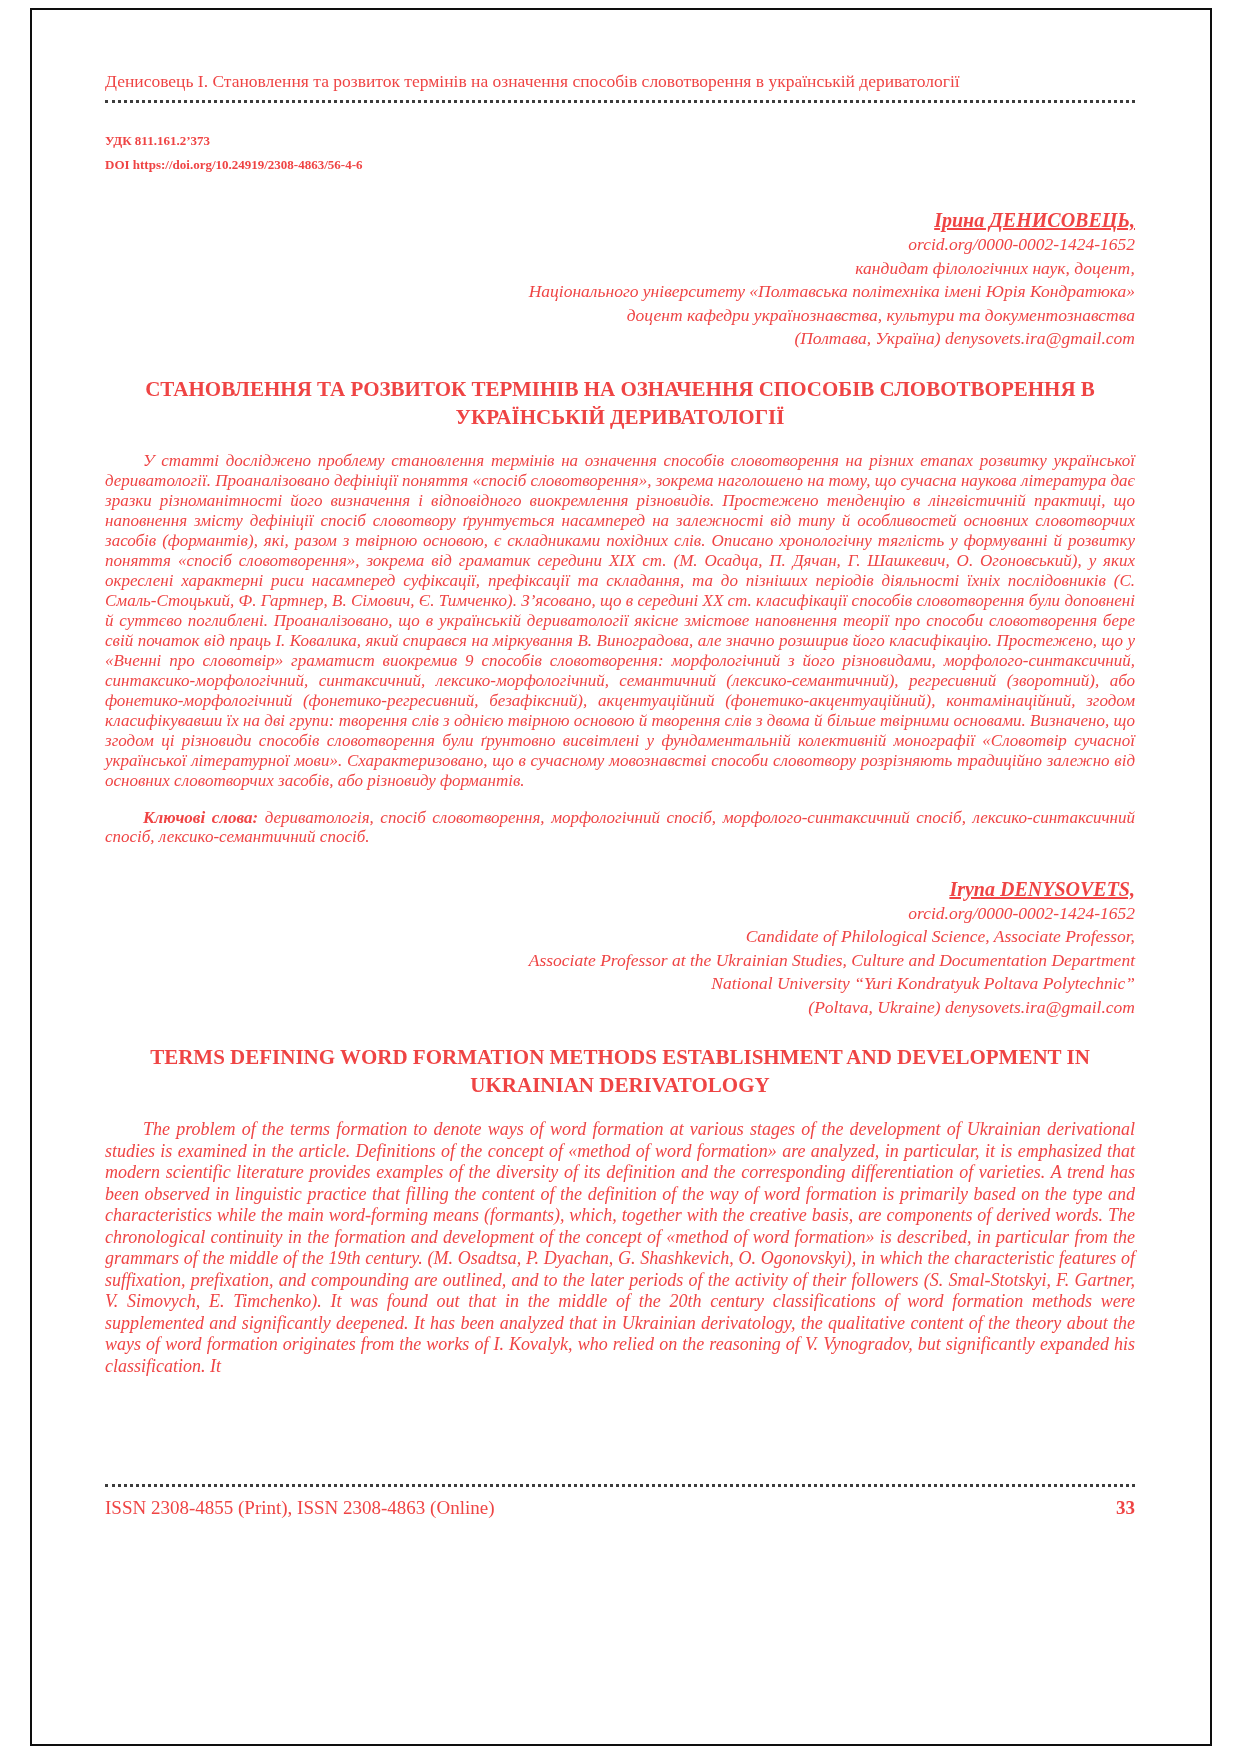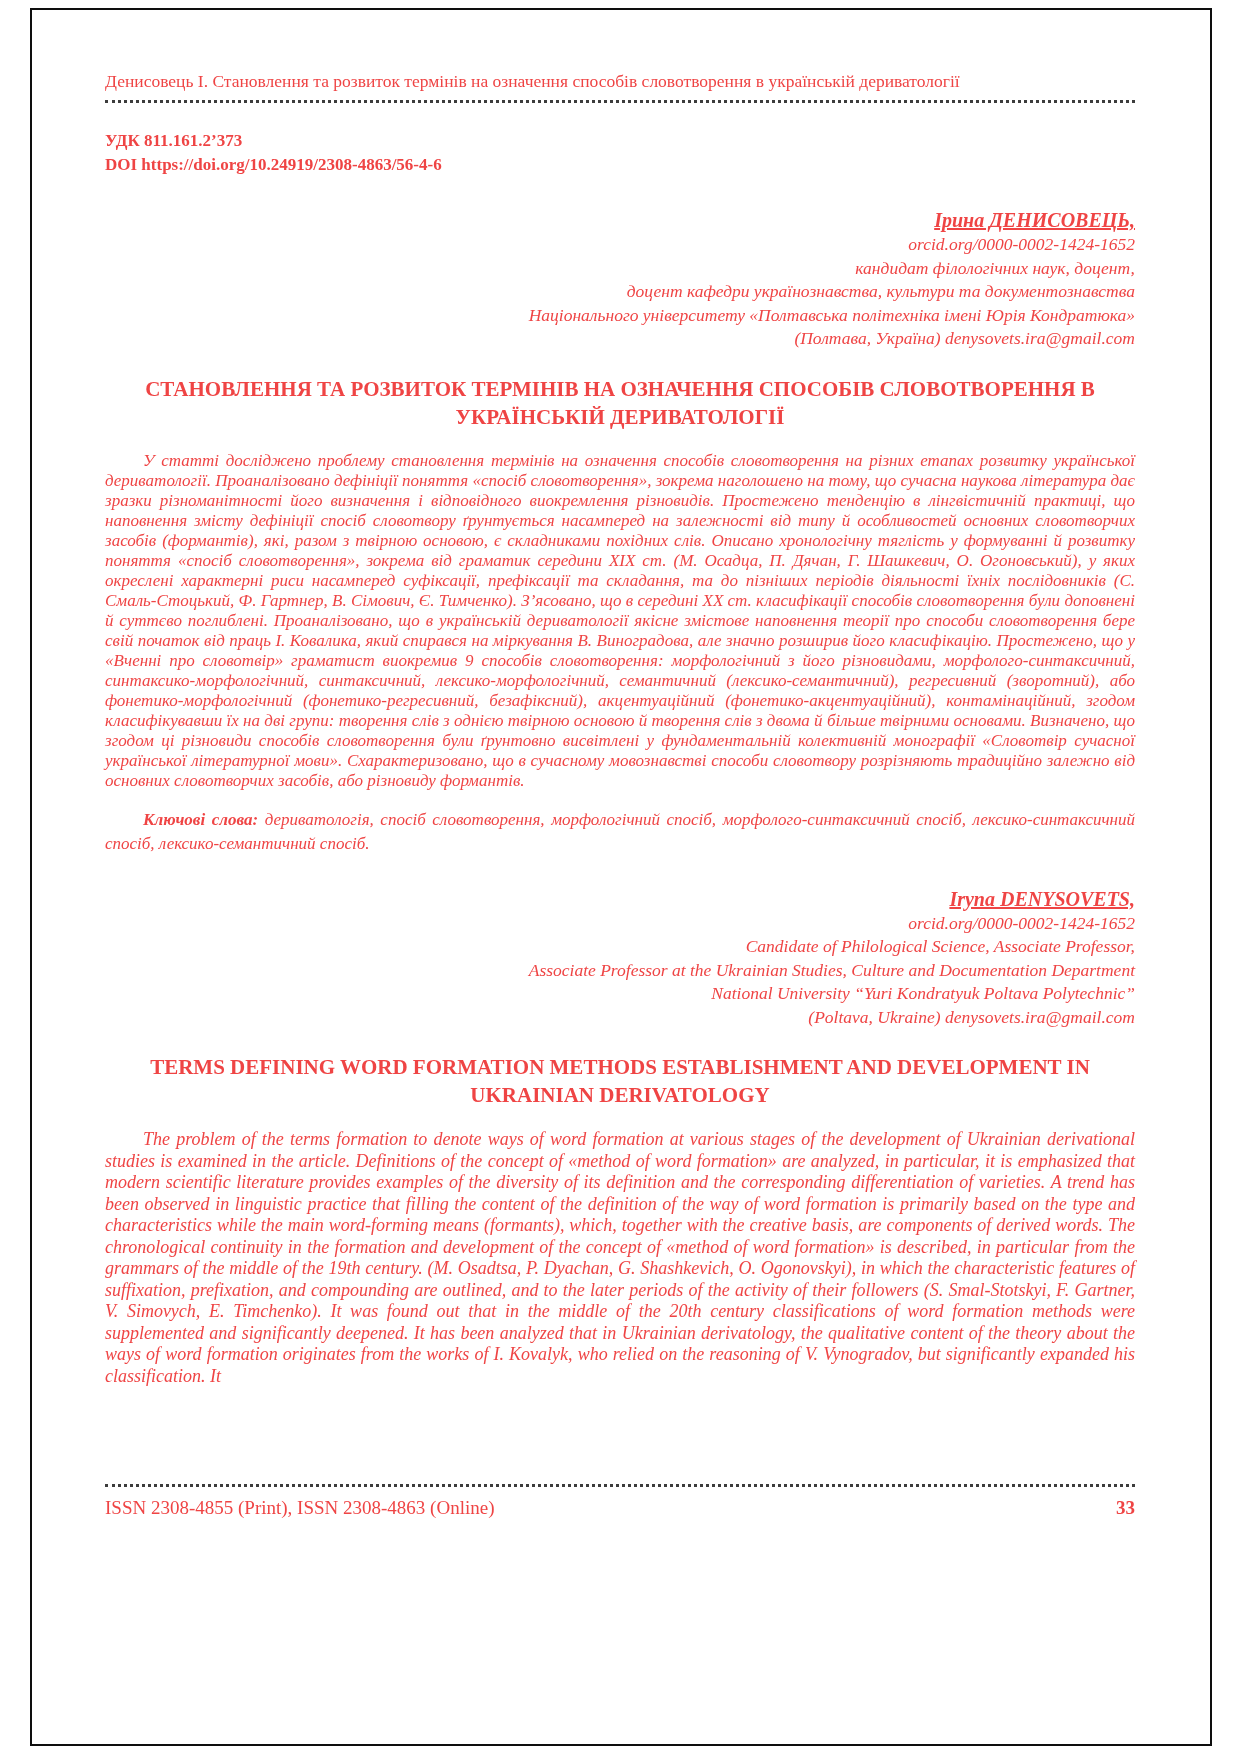--- a/index.html
+++ b/index.html
@@ -31,21 +31,21 @@
     text-align: left;
   }
   .head-rule {
     border-bottom: 3px dotted #3c3c3c;
     margin-top: 8px;
     height: 0;
   }
   .meta-block {
     margin-top: 26px;
     font-weight: bold;
-    font-size: 17px;
+    font-size: 13px;
     line-height: 24px;
   }
   .author-block {
     margin-top: 30px;
     text-align: right;
     font-style: italic;
     font-size: 17.5px;
     line-height: 23.5px;
   }
   .author-name {
@@ -66,21 +66,21 @@
     text-align: justify;
     font-style: italic;
     font-size: 17px;
     line-height: 20px;
     text-indent: 38px;
   }
   .keywords {
     text-align: justify;
     font-style: italic;
     font-size: 17px;
-    line-height: 24px;
+    line-height: 19px;
     text-indent: 38px;
     margin-top: 0;
   }
   .keywords .kw-label { font-weight: bold; }
   .abstract-en {
     margin-top: 20px;
     text-align: justify;
     font-style: italic;
     font-size: 18px;
     line-height: 21.5px;
@@ -120,22 +120,22 @@
 
     <div class="meta-block">
       <div>УДК 811.161.2’373</div>
       <div>DOI https://doi.org/10.24919/2308-4863/56-4-6</div>
     </div>
 
     <div class="author-block">
       <div class="author-name">Ірина ДЕНИСОВЕЦЬ,</div>
       <div>orcid.org/0000-0002-1424-1652</div>
       <div>кандидат філологічних наук, доцент,</div>
+      <div>Національного університету «Полтавська політехніка імені Юрія Кондратюка»</div>
       <div>доцент кафедри українознавства, культури та документознавства</div>
-      <div>Національного університету «Полтавська політехніка імені Юрія Кондратюка»</div>
       <div>(Полтава, Україна) denysovets.ira@gmail.com</div>
     </div>
 
     <div class="article-title">СТАНОВЛЕННЯ ТА РОЗВИТОК ТЕРМІНІВ НА ОЗНАЧЕННЯ СПОСОБІВ СЛОВОТВОРЕННЯ В УКРАЇНСЬКІЙ ДЕРИВАТОЛОГІЇ</div>
 
     <p class="abstract">У статті досліджено проблему становлення термінів на означення способів словотворення на різних етапах розвитку української дериватології. Проаналізовано дефініції поняття «спосіб словотворення», зокрема наголошено на тому, що сучасна наукова література дає зразки різноманітності його визначення і відповідного виокремлення різновидів. Простежено тенденцію в лінгвістичній практиці, що наповнення змісту дефініції спосіб словотвору ґрунтується насамперед на залежності від типу й особливостей основних словотворчих засобів (формантів), які, разом з твірною основою, є складниками похідних слів. Описано хронологічну тяглість у формуванні й розвитку поняття «спосіб словотворення», зокрема від граматик середини XIX ст. (М. Осадца, П. Дячан, Г. Шашкевич, О. Огоновський), у яких окреслені характерні риси насамперед суфіксації, префіксації та складання, та до пізніших періодів діяльності їхніх послідовників (С. Смаль-Стоцький, Ф. Гартнер, В. Сімович, Є. Тимченко). З’ясовано, що в середині XX ст. класифікації способів словотворення були доповнені й суттєво поглиблені. Проаналізовано, що в українській дериватології якісне змістове наповнення теорії про способи словотворення бере свій початок від праць І. Ковалика, який спирався на міркування В. Виноградова, але значно розширив його класифікацію. Простежено, що у «Вченні про словотвір» граматист виокремив 9 способів словотворення: морфологічний з його різновидами, морфолого-синтаксичний, синтаксико-морфологічний, синтаксичний, лексико-морфологічний, семантичний (лексико-семантичний), регресивний (зворотний), або фонетико-морфологічний (фонетико-регресивний, безафіксний), акцентуаційний (фонетико-акцентуаційний), контамінаційний, згодом класифікувавши їх на дві групи: творення слів з однією твірною основою й творення слів з двома й більше твірними основами. Визначено, що згодом ці різновиди способів словотворення були ґрунтовно висвітлені у фундаментальній колективній монографії «Словотвір сучасної української літературної мови». Схарактеризовано, що в сучасному мовознавстві способи словотвору розрізняють традиційно залежно від основних словотворчих засобів, або різновиду формантів.</p>
 
     <p class="keywords"><span class="kw-label">Ключові слова:</span> <span>дериватологія, спосіб словотворення, морфологічний спосіб, морфолого-синтаксичний спосіб, лексико-синтаксичний спосіб, лексико-семантичний спосіб.</span></p>
 
     <div class="author-block">

